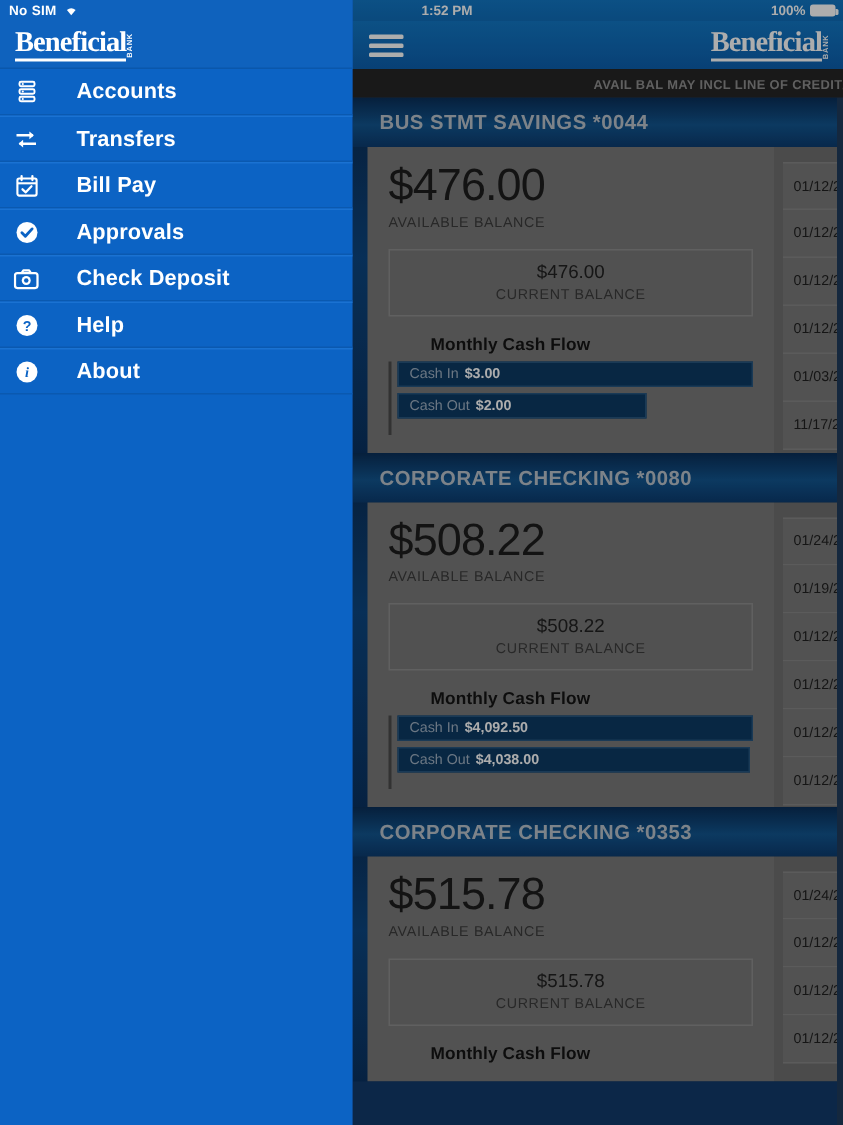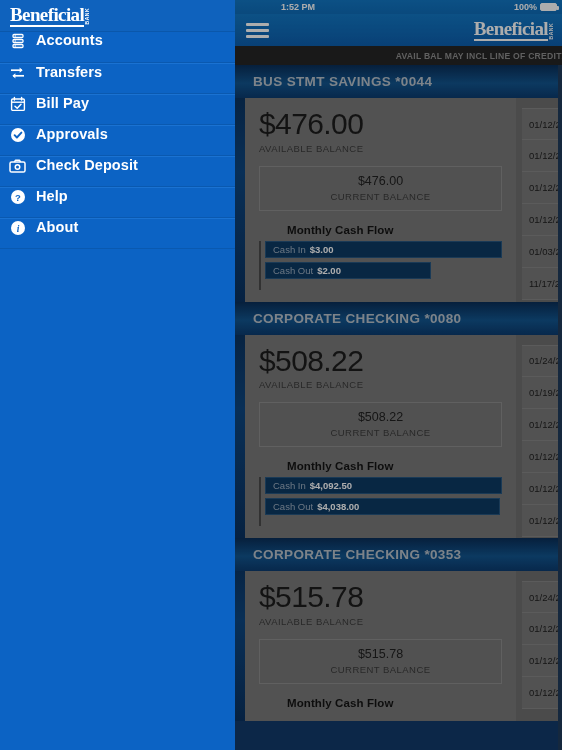--- a/index.html
+++ b/index.html
@@ -76,23 +76,23 @@
     transform: rotate(180deg);
     margin-left: 1px;
     margin-bottom: 2px;
     line-height: 1;
   }
 
   .menu-list { list-style: none; margin: 0; padding: 0; }
   .menu-item {
     height: 31px;
     display: flex;
-    align-items: flex-start;
+    align-items: center;
     padding-left: 9px;
-    gap: 10px;
+    gap: 25px;
     border-bottom: 1px solid #0a59b0;
     border-top: 1px solid #1a72d2;
     cursor: pointer;
   }
   .menu-item:first-child { border-top: none; }
   .menu-label {
     color: #ffffff;
     font-size: 14.5px;
     font-weight: bold;
     letter-spacing: .1px;
@@ -508,20 +508,28 @@
               </div>
             </div>
           </div>
         </div>
       </div>
   </div>
 
   <div class="scrim"></div>
 
   <div class="sidebar">
+    <div class="sidebar-statusbar">
+      <span class="sb-text">No SIM</span>
+      <span class="wifi-icon">
+        <svg width="11" height="9" viewBox="0 0 11 9">
+          <path d="M5.5 8.2 L8.4 4.6 A4.6 4.6 0 0 0 2.6 4.6 Z" fill="#ffffff"></path>
+        </svg>
+      </span>
+    </div>
 
     <div class="sidebar-header">
       <div class="logo">
         <span class="logo-main">Beneficial</span>
         <span class="logo-sub">BANK</span>
       </div>
     </div>
 
     <ul class="menu-list" id="menu-list">
         <li class="menu-item">

